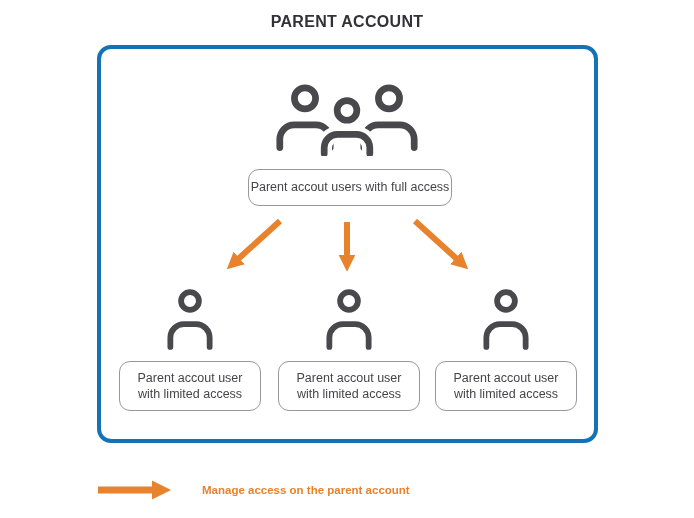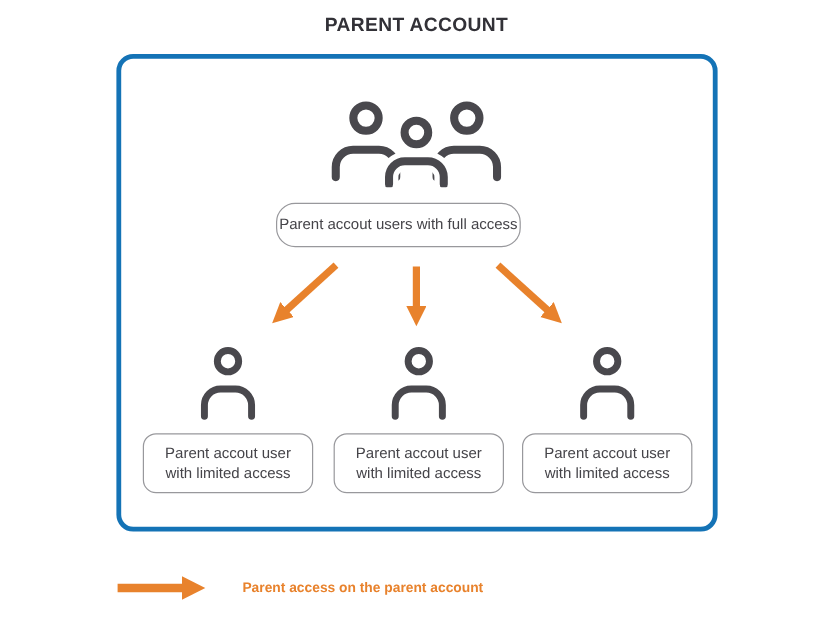--- a/index.html
+++ b/index.html
@@ -49,25 +49,24 @@
     color: #454449;
     font-size: 12.5px;
     line-height: 1.32;
     display: flex;
     align-items: center;
     justify-content: center;
     text-align: center;
     box-sizing: border-box;
   }
   .full-access-box {
-    left: 230px;
+    left: 248px;
     top: 169px;
     width: 204px;
     height: 37px;
-    border-radius: 16px;
   }
   .limited-box {
     top: 361px;
     width: 142px;
     height: 50px;
     padding: 0 8px;
   }
   .limited-box.pos-0 { left: 119px; }
   .limited-box.pos-1 { left: 278px; }
   .limited-box.pos-2 { left: 435px; }
@@ -174,16 +173,16 @@
 
   <div class="legend">
     <svg width="82" height="20" viewBox="0 0 82 20" fill="none">
       <defs>
         <marker id="ah2" markerWidth="3" markerHeight="3" refX="0.5" refY="1.4" orient="auto">
           <path d="M0 0 L2.8 1.4 L0 2.8 Z" fill="#E8822C"></path>
         </marker>
       </defs>
       <line x1="3" y1="10" x2="60" y2="10" stroke="#E8822C" stroke-width="7" marker-end="url(#ah2)"></line>
     </svg>
-    <span class="legend-text">Parent access on the parent account</span>
+    <span class="legend-text">Manage access on the parent account</span>
   </div>
 
 </div>
 
 </body></html>

